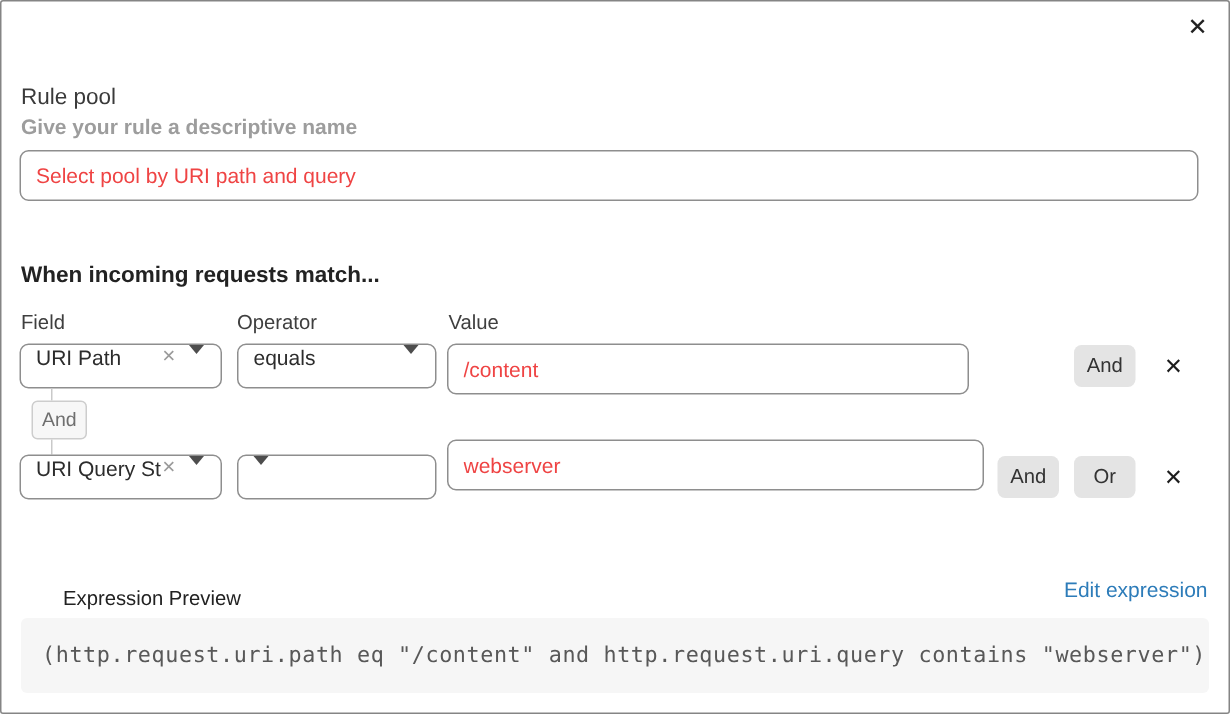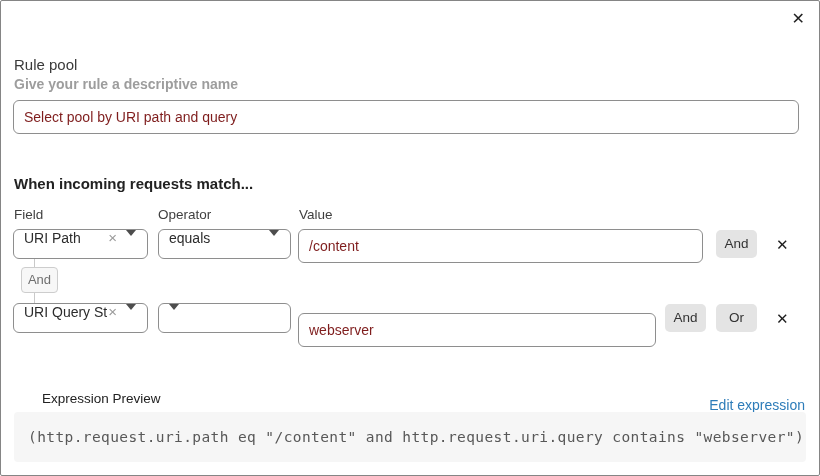--- a/index.html
+++ b/index.html
@@ -22,21 +22,21 @@
     cursor:pointer; line-height:20px; padding:2px 4px;
   }
 
   .section-label { position:absolute; left:13px; font-size:15px; color:#3a3a3a; }
   .helper-text  { position:absolute; left:13px; font-size:14px; color:#9d9d9d;font-weight:bold; }
 
   .text-input {
     position:absolute; height:30px;
     border:1px solid #8e8e8e; border-radius:6px;
     font-family:"Liberation Sans","DejaVu Sans",sans-serif;
-    font-size:14px; color:#7f1d1d; padding:16px 10px; background:#fff;
+    font-size:14px; color:#ef4444; padding:16px 10px; background:#fff;
     outline:none;
   }
 
   .match-heading {
     position:absolute; left:13px; top:174px;
     font-size:15px; font-weight:700; color:#222;
   }
   .col-label { position:absolute; top:206px; font-size:13.5px; color:#3f3f3f; }
 
   .select {
@@ -66,21 +66,21 @@
 
   .connector-line { position:absolute; left:33px; width:1px; background:#c9c9c9; }
   .connector-badge {
     position:absolute; left:20px; top:266px; width:37px; height:26px;
     background:#f7f7f7; border:1px solid #cdcdcd; border-radius:4px;
     font-size:13px; color:#6f6f6f; text-align:center; line-height:24px;
   }
 
   .expr-label { position:absolute; left:13px; top:390px; font-size:13.5px; color:#222;margin-left:28px; }
   .edit-link  {
-    position:absolute; right:14px; top:396px;
+    position:absolute; right:14px; top:384px;
     font-size:14px; color:#2d7cb9; cursor:pointer; text-decoration:none;
   }
   .code-block {
     position:absolute; left:13px; top:411px; right:13px; height:50px;
     background:#f6f6f6; border-radius:4px;
     display:flex; align-items:center; padding-left:14px;
   }
   .code-text {
     font-family:"DejaVu Sans Mono","Liberation Mono",monospace;
     font-size:14.5px; letter-spacing:.4px; color:#585858; white-space:nowrap;
@@ -104,37 +104,37 @@
 
   <div class="select" style="left:12px; top:228px">
     <span class="lbl">URI Path</span>
     <span class="clear">×</span>
     <span class="caret"></span>
   </div>
   <div class="select" style="left:157px; top:228px; width:133px">
     <span class="lbl">equals</span>
     <span class="caret"></span>
   </div>
-  <input class="text-input" style="left: 297px; top: 228px; width: 405px;" value="/content">
+  <input class="text-input" style="left: 297px; top: 228px; width: 348px;" value="/content">
   <button class="logic-btn" style="left:715px; top:229px">And</button>
   <div class="row-delete" style="left:775px; top:236px">✕</div>
 
   <div class="connector-line" style="top:258px; height:8px"></div>
   <div class="connector-badge">And</div>
   <div class="connector-line" style="top:292px; height:10px"></div>
 
   <div class="select" style="left:12px; top:302px">
     <span class="lbl">URI Query St...</span>
     <span class="clear">×</span>
     <span class="caret"></span>
   </div>
   <div class="select" style="left:157px; top:302px; width:133px">
     <span class="caret"></span>
   </div>
-  <input class="text-input" style="left: 297px; top: 312px; width: 358px;" value="webserver">
+  <input class="text-input" style="left: 297px; top: 292px; width: 358px;" value="webserver">
   <button class="logic-btn" style="left:664px; top:303px">And</button>
   <button class="logic-btn" style="left:715px; top:303px">Or</button>
   <div class="row-delete" style="left:775px; top:310px">✕</div>
 
   <div class="expr-label">Expression Preview</div>
   <a class="edit-link" href="#">Edit expression</a>
   <div class="code-block">
     <span class="code-text">(http.request.uri.path eq "/content" and http.request.uri.query contains "webserver")</span>
   </div>
 

